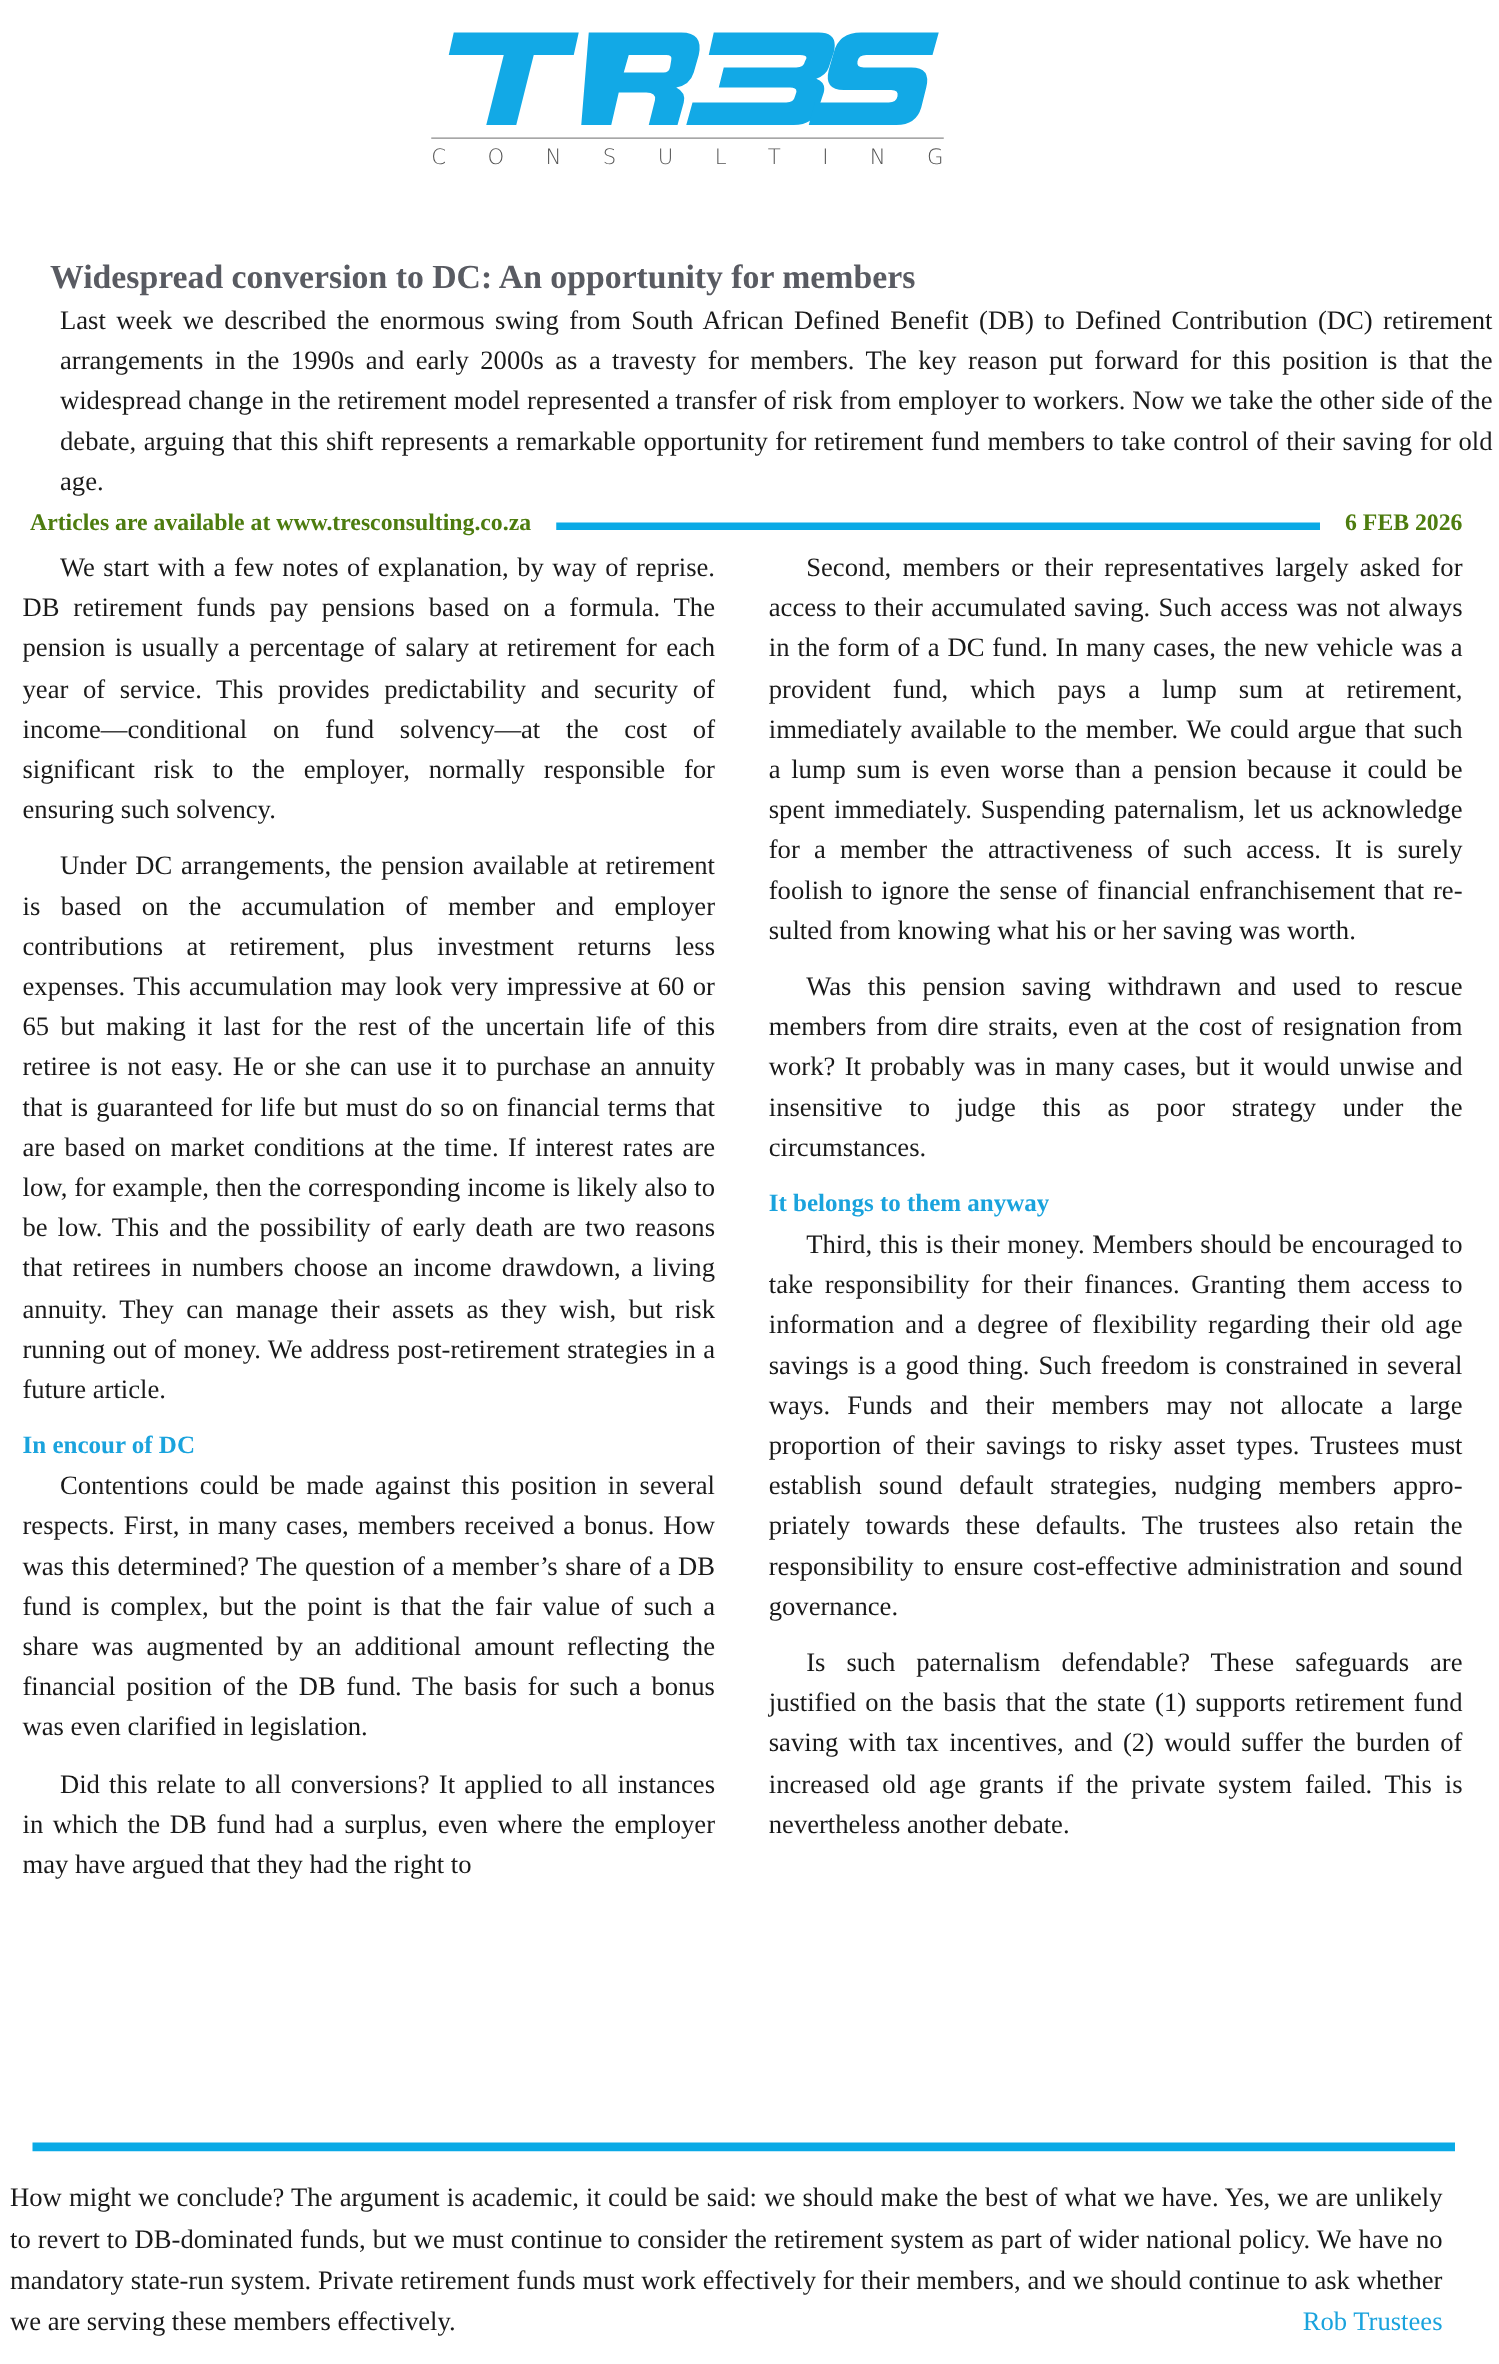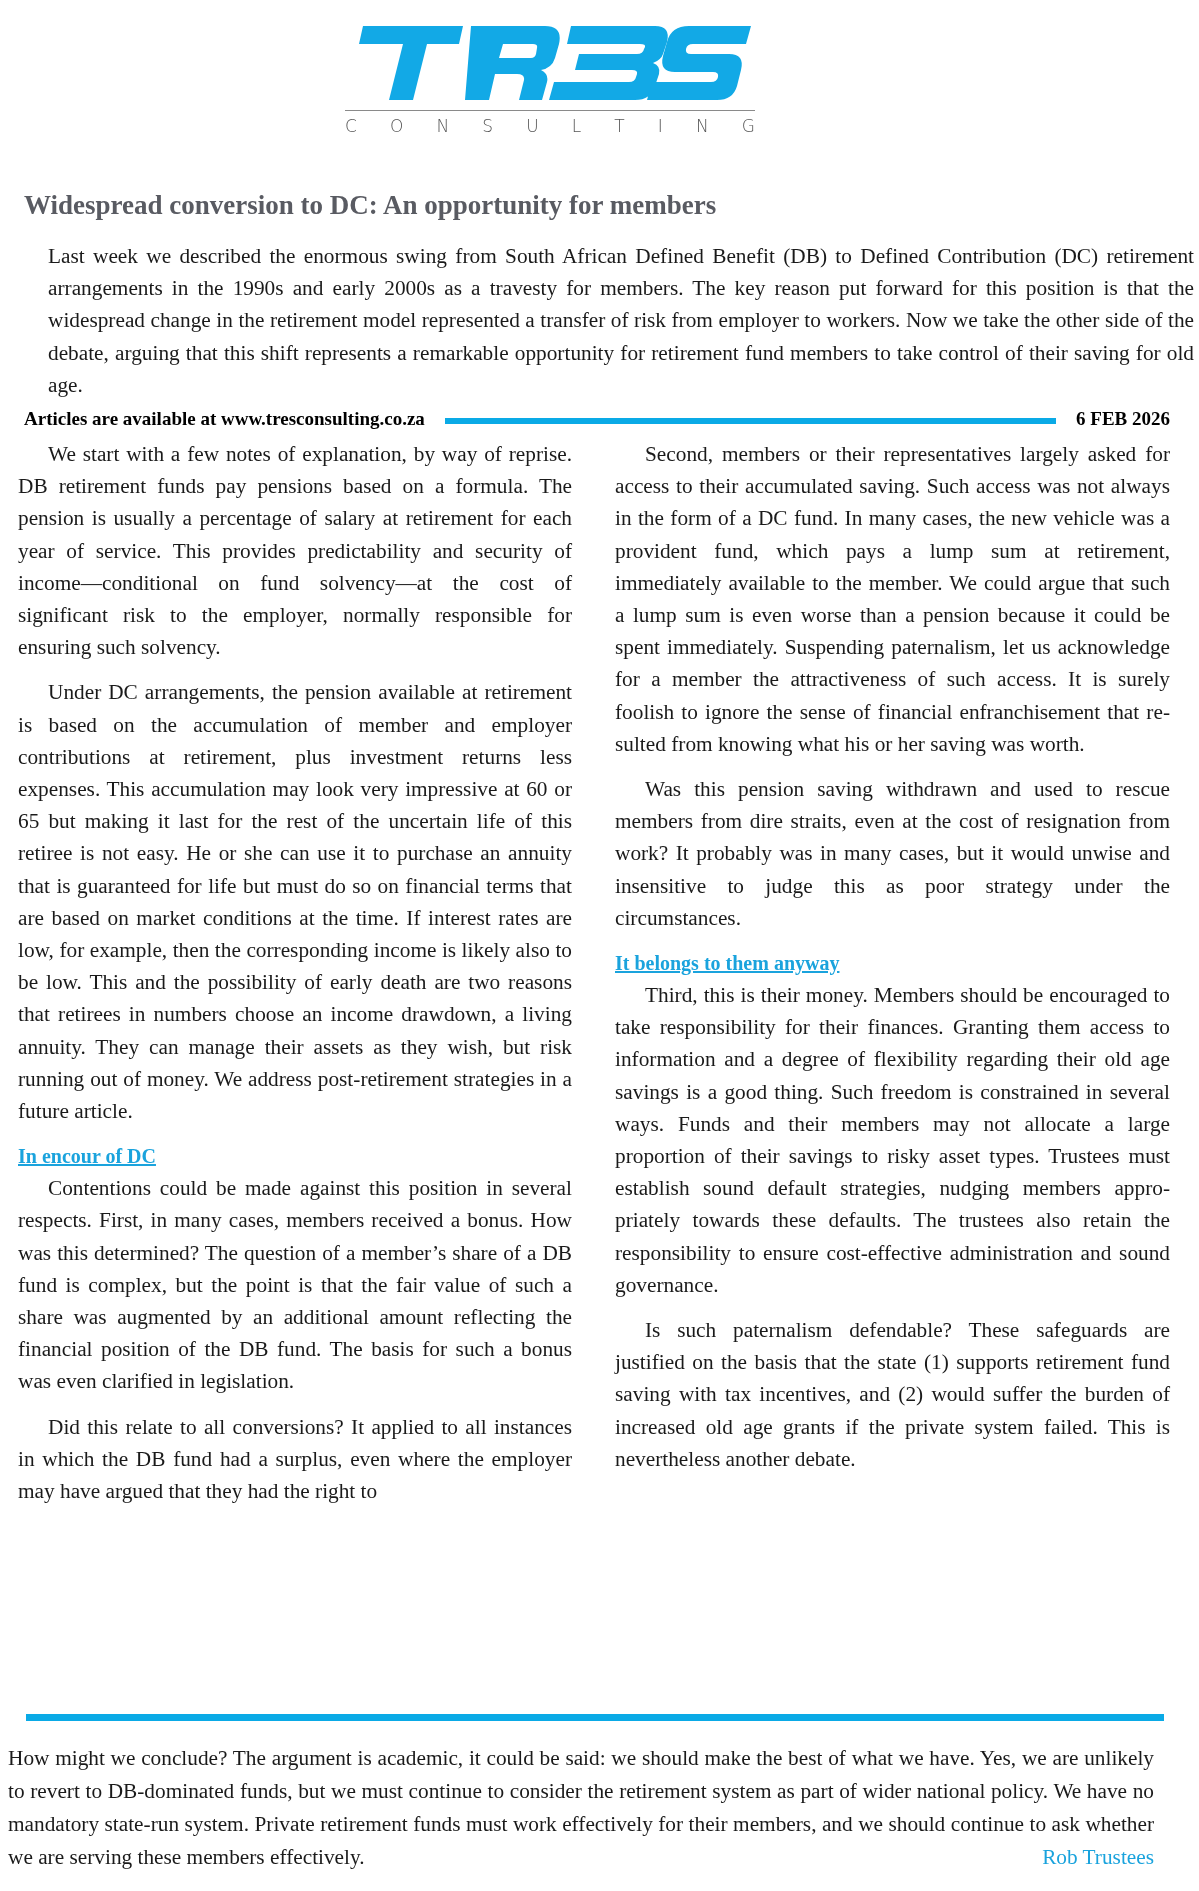--- a/index.html
+++ b/index.html
@@ -8,29 +8,29 @@
   .logo { position: absolute; left: 345px; top: 22px; width: 410px; height: 118px; }
   .logo-mark { position: absolute; left: 0; top: 0; width: 410px; height: 80px; }
   .logo-rule { position: absolute; left: 0; top: 88px; width: 410px; height: 1px; background: #8a8a8a; }
   .logo-sub { position: absolute; left: 0; top: 94px; width: 410px; display: flex; justify-content: space-between;
               font-family: "DejaVu Sans", sans-serif; font-size: 17px; color: #555; font-weight: 300; letter-spacing: 0; }
   .title { position: absolute; left: 24px; top: 190px; font-family: "Liberation Serif", serif; font-weight: bold;
            font-size: 27px; color: #595b62; }
   .intro { position: absolute; left: 24px; top: 240px; width: 1146px; font-family: "Liberation Serif", serif;
            font-size: 21.3px; line-height: 32.2px; text-align: justify; color: #1a1a1a; margin-left: 24px; }
   .dateline { position: absolute; left: 24px; top: 406px; width: 1146px; height: 26px; display: flex; align-items: center;
-              font-family: "Liberation Serif", serif; font-weight: bold; color: #000000; font-size: 19px; }
+              font-family: "Liberation Serif", serif; font-weight: bold; color: #4d7c0f; font-size: 19px; }
   .dateline .bar { flex: 1; height: 6px; background: #0aaae6; margin: 0 20px; margin-top: 4px; }
   .col { position: absolute; top: 438px; width: 554px; font-family: "Liberation Serif", serif; font-size: 21.3px;
          line-height: 32.2px; color: #1a1a1a; }
   .col.left { left: 18px; }
   .col.right { left: 615px; width: 555px; }
   .col p { margin: 0 0 13px 0; text-align: justify; text-indent: 30px; hyphens: manual; }
   .col h3 { margin: 0; font-family: "Liberation Serif", serif; font-weight: bold; color: #1aa3dd; font-size: 20px;
-            line-height: 32px; text-decoration: underline; }
+            line-height: 32px; }
   .footer-rule { position: absolute; left: 26px; top: 1714px; width: 1138px; height: 7px; background: #0aaae6; }
   .footer { position: absolute; left: 8px; top: 1742px; width: 1146px; font-family: "Liberation Serif", serif;
             font-size: 21.3px; line-height: 33px; text-align: justify; color: #1a1a1a; }
   .author { color: #1aa3dd; float: right; }
 </style>
 </head>
 <body>
 
 <div class="logo">
   <svg class="logo-mark" viewBox="0 0 410 80" preserveAspectRatio="none">
@@ -51,21 +51,21 @@
     <span>S</span>
     <span>U</span>
     <span>L</span>
     <span>T</span>
     <span>I</span>
     <span>N</span>
     <span>G</span>
   </div>
 </div>
 
-<h1 class="title" style="margin:0">Widespread conversion to DC: An opportunity for members</h1>
+<h1 class="title" style="margin:16px">Widespread conversion to DC: An opportunity for members</h1>
 
 <div class="intro">Last week we described the enormous swing from South African Defined Benefit (DB) to Defined Contribution (DC) retirement arrangements in the 1990s and early 2000s as a travesty for members. The key  reason put forward for this position is that the widespread change in the retirement model represented a transfer of risk from employer to workers. Now we take the other side of the debate, arguing that this shift represents a remarkable opportunity for retirement fund members to take control of their saving for old age.</div>
 
 <div class="dateline">
   <span>Articles are available at www.tresconsulting.co.za</span>
   <span class="bar"></span>
   <span>6 FEB 2026</span>
 </div>
 
 <div class="col left">

